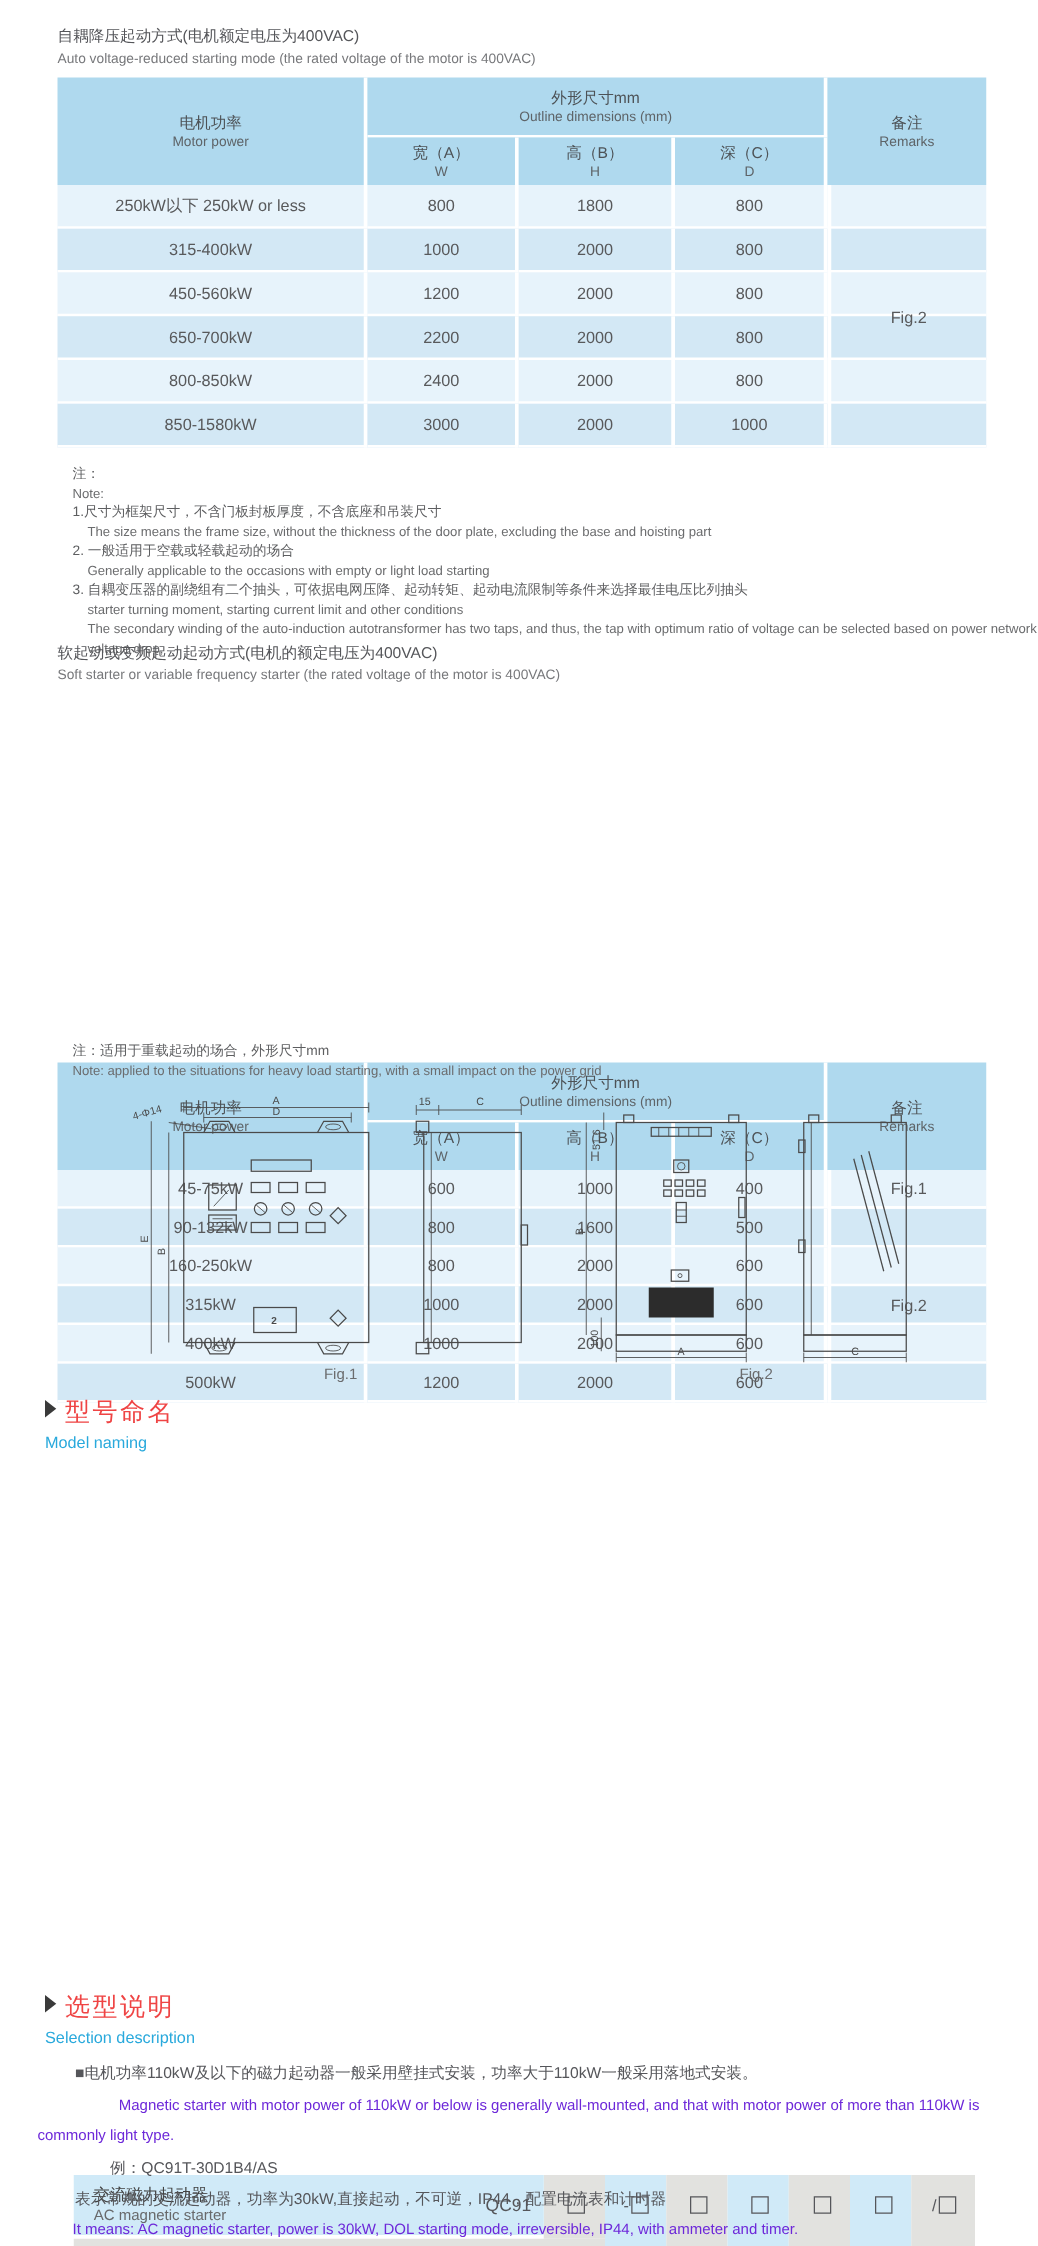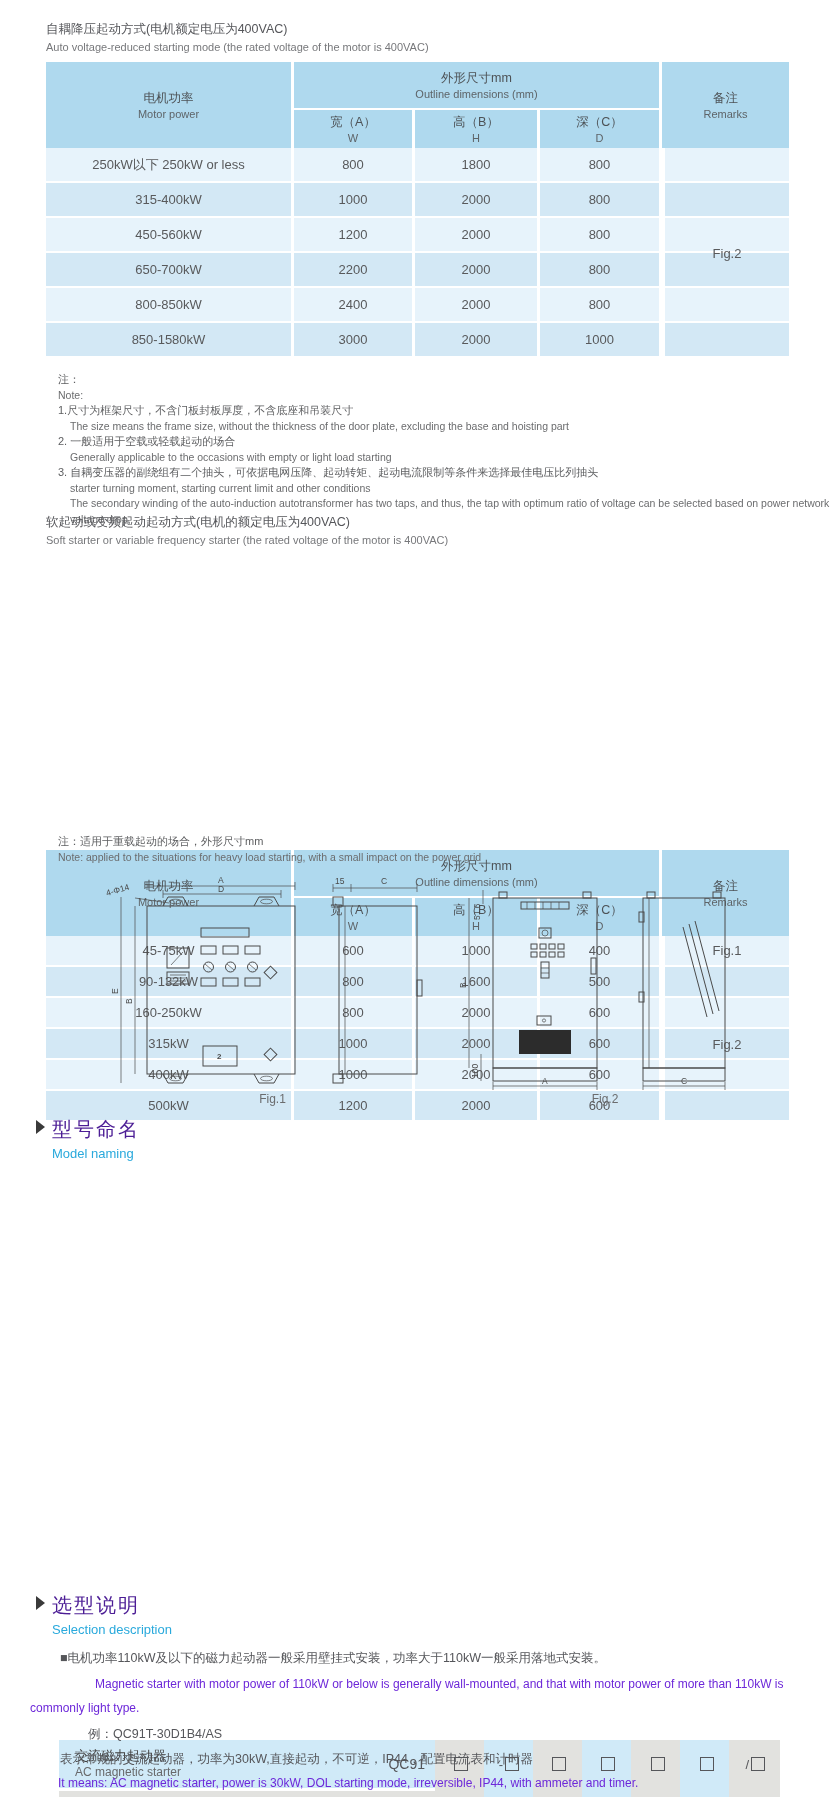--- a/index.html
+++ b/index.html
@@ -47,22 +47,22 @@
   .figures{display:flex;}
   .figblock{display:flex;flex-direction:column;align-items:center;}
   .figcap{font-size:12px;color:#6b6c6e;margin-top:2px;}
   svg .ln{fill:none;stroke:#4a4a4a;stroke-width:1;}
   svg .thin{fill:none;stroke:#4a4a4a;stroke-width:0.7;}
   svg text{font-family:"Liberation Sans",sans-serif;font-size:8.5px;fill:#4a4a4a;}
 
   
   .sec-head .arrow{display:inline-block;width:0;height:0;border-left:9px solid #3a3a3a;
                    border-top:7px solid transparent;border-bottom:7px solid transparent;margin-right:7px;}
-  .sec-head .zh{font-size:20px;color:#4c1d95;letter-spacing:2px;vertical-align:middle;}
-  .sec-head .en{font-size:13px;color:#29a9dc;margin-left:16px;display:block;margin-top:3px;}
+  .sec-head .zh{font-size:20px;color:#ef4444;letter-spacing:2px;vertical-align:middle;}
+  .sec-head .en{font-size:13px;color:#29a9dc;display:block;margin-top:3px;}
 
   
   .mn-table{position:relative;width:721px;height:413px;}
   .mn-band,.mn-stripe{position:absolute;box-sizing:border-box;}
   .mn-blue{background:#d0eaf8;} .mn-gray{background:#e2e2df;}
   .mn-band .lbl{padding:7px 0 0 16px;}
   .mn-zh{font-size:13px;color:#404040;line-height:17px;}
   .mn-en{font-size:12px;color:#68696b;line-height:16px;}
   .mn-code{position:absolute;right:10px;top:0;height:48px;line-height:48px;font-size:14px;color:#55565a;}
   .mn-boxes{position:absolute;left:376px;top:0;width:345px;height:48px;display:flex;}

